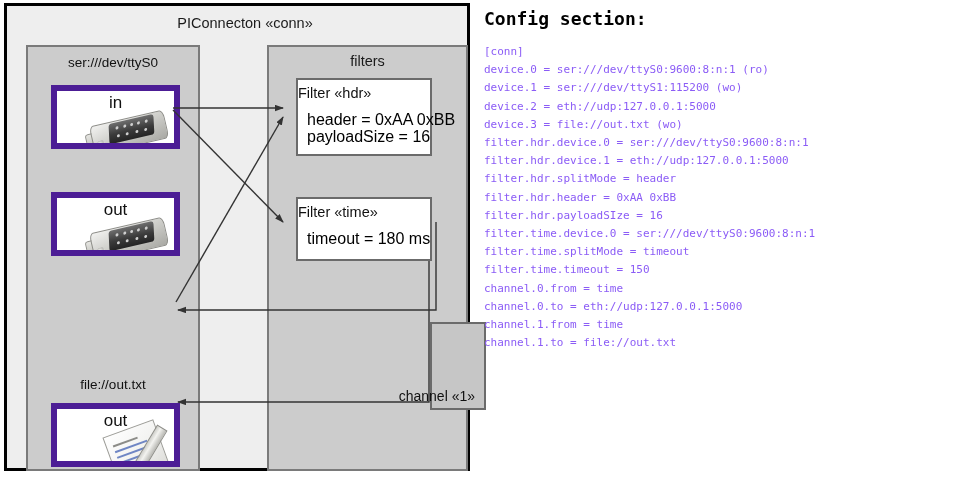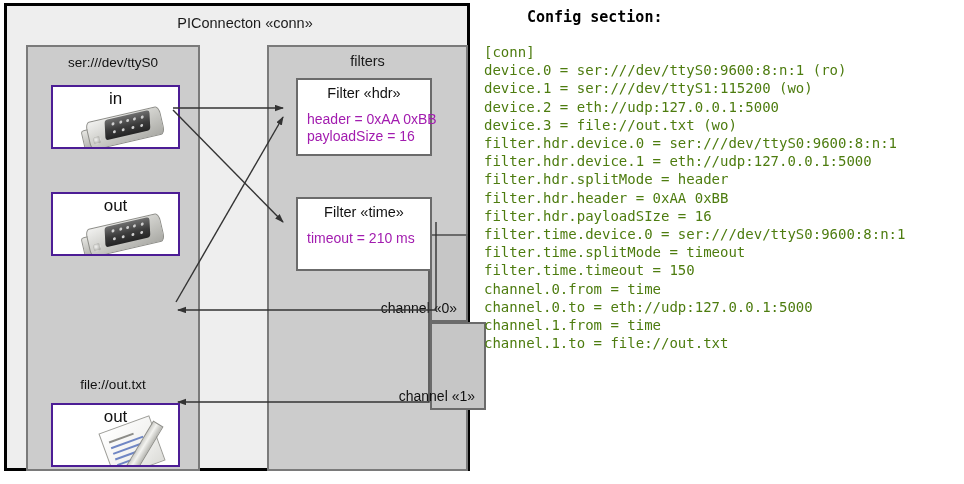--- a/index.html
+++ b/index.html
@@ -63,21 +63,21 @@
     position: absolute;
     text-align: center;
     font-size: 13.5px;
     color: #111;
     white-space: nowrap;
     left: 0; width: 100%;
   }
   .device-box {
     position: absolute;
     background: #ffffff;
-    border: 2px solid #4c1d95;
+    border: 6px solid #4c1d95;
     box-sizing: border-box;
     overflow: hidden;
     padding-left: 12px;
   }
   .device-dir {
     position: absolute;
     top: 2px; left: 0; width: 100%;
     text-align: center;
     font-size: 17px;
     color: #111;
@@ -208,30 +208,29 @@
   
   .filter-box {
     position: absolute;
     background: #ffffff;
     border: 2px solid #6b6b6b;
     box-sizing: border-box;
   }
   .filter-title {
     position: absolute;
     left: 0; width: 100%; top: 5px;
-    text-align: center;
     font-size: 14.5px;
     color: #111;
     white-space: nowrap;
   }
   .filter-props {
     position: absolute;
     left: 9px; top: 31px;
-    font-size: 14px;
-    color: #a21caf;
+    font-size: 16px;
+    color: #000000;
     line-height: 17px;
     white-space: nowrap;
   }
 
   
   .channel-box {
     position: absolute;
     background: #c6c6c6;
     border: 2px solid #6b6b6b;
     box-sizing: border-box;
@@ -255,32 +254,31 @@
   #config {
     position: absolute;
     left: 482px; top: 0;
     width: 482px; height: 484px;
   }
   #config-heading {
     position: absolute;
     left: 2px; top: 8px;
     font-family: "DejaVu Sans Mono", monospace;
     font-weight: bold;
-    font-size: 15px;
+    font-size: 18px;
     color: #000;
     white-space: nowrap;
-    margin-left: 43px;
   }
   #config-body {
     position: absolute;
     left: 2px; top: 43px;
     font-family: "DejaVu Sans Mono", monospace;
-    font-size: 14px;
+    font-size: 11px;
     line-height: 18.2px;
-    color: #4d7c0f;
+    color: #8b5cf6;
     white-space: pre;
   }
   #config-body .line { white-space: pre; }
 </style>
 </head>
 <body>
 
 <div id="diagram">
 
   <div class="outer-frame">
@@ -364,30 +362,27 @@
       <div class="group-title">filters</div>
 
       <div class="filter-box" style="left:27px; top:31px; width:136px; height:78px;">
         <div class="filter-title">Filter «hdr»</div>
         <div class="filter-props">
           <div>header = 0xAA 0xBB</div>
           <div>payloadSize = 16</div>
         </div>
       </div>
 
-      <div class="filter-box" style="left:27px; top:150px; width:136px; height:74px; z-index:5;">
+      <div class="filter-box" style="left:27px; top:150px; width:136px; height:64px; z-index:5;">
         <div class="filter-title">Filter «time»</div>
         <div class="filter-props">
-          <div>timeout = 210 ms</div>
+          <div>timeout = 180 ms</div>
         </div>
       </div>
 
-      <div class="channel-box" style="left:161px; top:187px; width:38px; height:88px;">
-        <div class="channel-label">channel «0»</div>
-      </div>
 
       <div class="channel-box" style="left:161px; top:275px; width:56px; height:88px;">
         <div class="channel-label">channel «1»</div>
       </div>
 
     </div>
   </div>
 
   <svg id="wires" viewBox="0 0 478 484">
     <defs>

